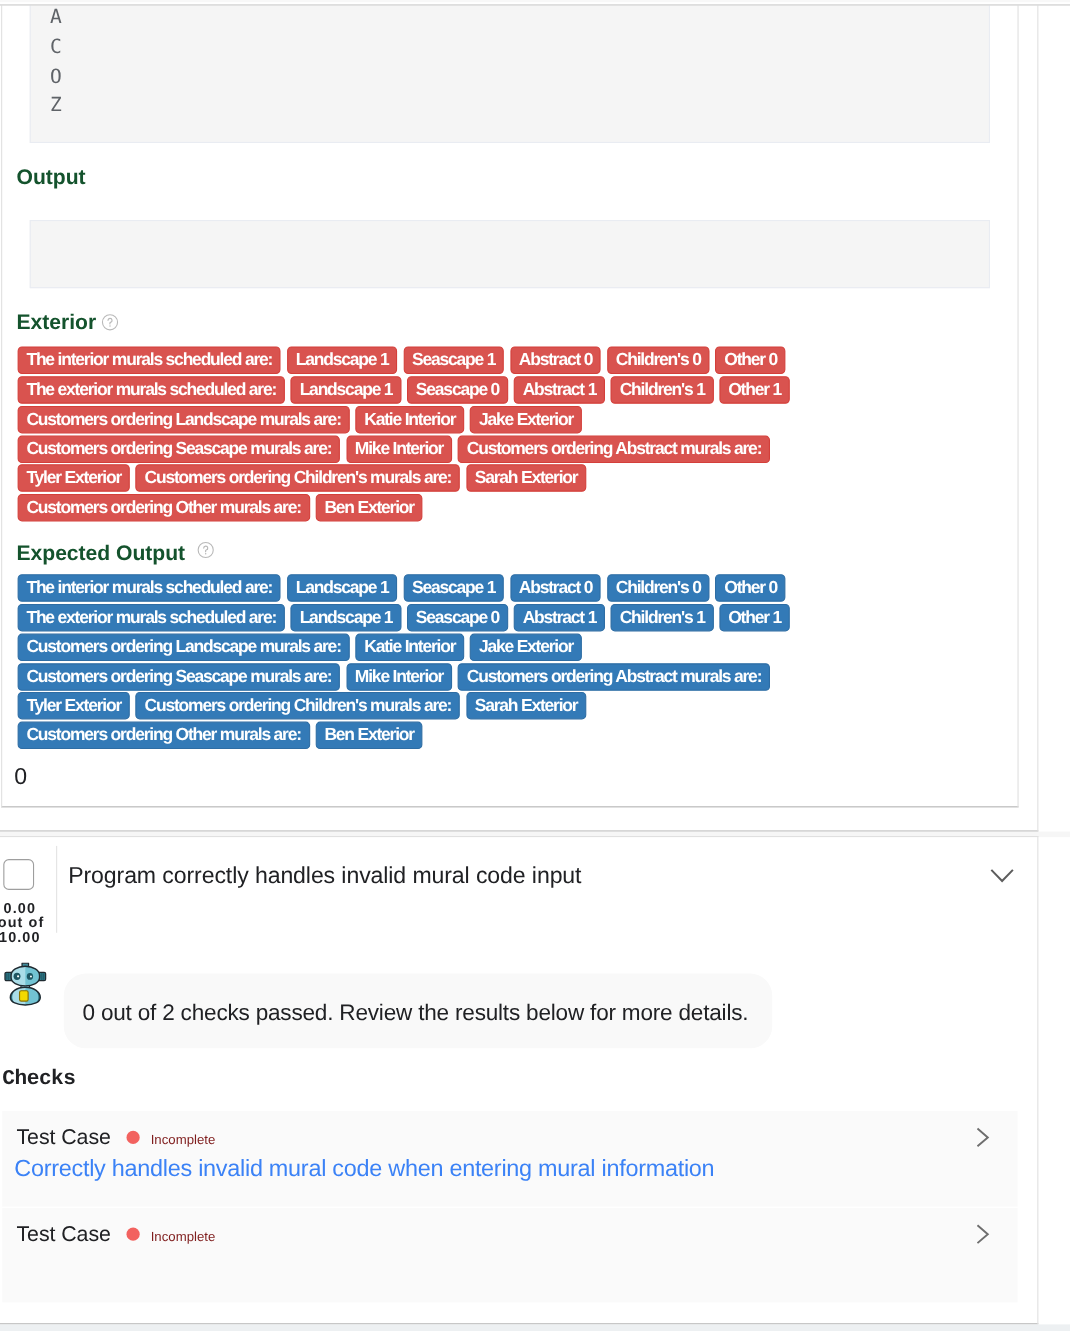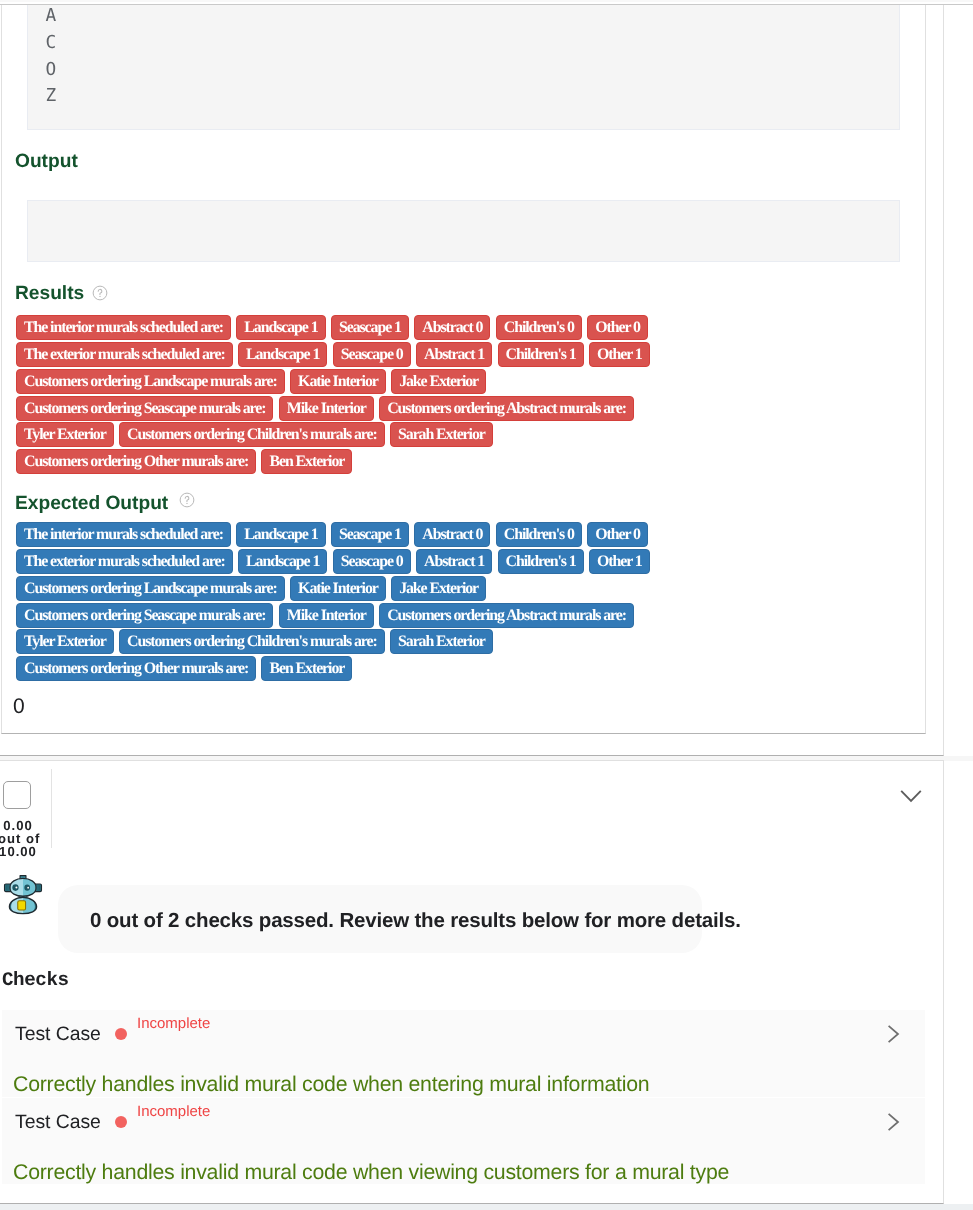--- a/index.html
+++ b/index.html
@@ -27,38 +27,38 @@
   .sec-label{position:absolute;font-size:19.2px;font-weight:700;color:#14532d;line-height:22px;letter-spacing:-0.02px;}
 
   .io-box{position:absolute;background:#f5f5f5;border:1px solid #e9ecf2;box-sizing:border-box;}
 
   .mono-line{position:absolute;font-family:"DejaVu Sans Mono",monospace;font-size:17.8px;color:#5f6368;line-height:26.8px;}
 
   
   .chipwrap{position:absolute;}
   .chiprow{display:block;white-space:nowrap;height:26.85px;}
   .chip{display:inline-block;border-radius:4px;
-        font-family:Liberation Serif, serif;font-weight:700;font-size:15.9px;letter-spacing:-1.09px;
+        font-family:Liberation Sans, sans-serif;font-weight:700;font-size:15.9px;letter-spacing:-1.09px;
         color:#fff;padding:0 7px 0 7px;line-height:24.6px;box-sizing:border-box;height:25px;
         white-space:pre;margin-right:5.4px;vertical-align:top;text-align:right;}
   .chip.red{background:#d9534f;border:1px solid #d43f3a;}
   .chip.blue{background:#337ab7;border:1px solid #2e6da4;}
 
   .help-icon{position:absolute;}
 
   .robot{position:absolute;}
   .msgbox{position:absolute;background:#f9f9f9;border-radius:20px;box-sizing:border-box;}
   .msgtext{position:absolute;font-size:20.5px;letter-spacing:-0.18px;color:#202124;line-height:24px;}
 
   .chk-row{position:absolute;background:#fafafa;box-sizing:border-box;}
   .divider{position:absolute;background:#ececec;height:1px;}
   .chk-title{position:absolute;left:13px;top:12px;font-size:19.4px;font-weight:400;line-height:24px;color:#202124;letter-spacing:-0.05px;}
   .chk-dot{position:absolute;left:113px;top:18px;width:12px;height:12px;border-radius:50%;background:#f2625f;}
-  .chk-status{position:absolute;left:135px;top:4px;font-size:15px;line-height:20px;color:#ef4444;}
-  .chk-desc{position:absolute;left:11px;top:62px;font-size:21.3px;line-height:24px;color:#4d7c0f;letter-spacing:-0.25px;}
+  .chk-status{position:absolute;left:135px;top:16px;font-size:12px;line-height:20px;color:#7f1d1d;}
+  .chk-desc{position:absolute;left:11px;top:40px;font-size:21.3px;line-height:24px;color:#3b82f6;letter-spacing:-0.25px;}
   .chk-chev{position:absolute;left:878px;top:12px;}
 </style>
 </head>
 <body>
 
 <div class="page">
 
   <div class="topbar"></div>
 
   <div class="qcard" style="top:-900px;height:1656px;">
@@ -68,21 +68,21 @@
 
   <div class="io-box" style="left:27px;top:-60px;width:873px;height:190px;"></div>
   <div class="mono-line" style="left:45.5px;top:3px;">A</div>
   <div class="mono-line" style="left:45.5px;top:29.8px;">C</div>
   <div class="mono-line" style="left:45.5px;top:56.6px;">O</div>
   <div class="mono-line" style="left:45.5px;top:83.4px;">Z</div>
 
   <div class="sec-label" style="left:15px;top:151px;">Output</div>
   <div class="io-box" style="left:27px;top:200px;width:873px;height:62px;"></div>
 
-  <div class="sec-label" style="left:15px;top:283px;">Results</div>
+  <div class="sec-label" style="left:15px;top:283px;">Exterior</div>
   <svg class="help-icon" style="left:92px;top:285px;" width="16" height="16" viewBox="0 0 24 24">
     <circle cx="12" cy="12" r="10.3" fill="none" stroke="#b9b9b9" stroke-width="1.5"></circle>
     <path d="M9.3 9.35a2.75 2.75 0 1 1 3.35 2.7c-.55.15-.75.55-.75 1.05v1.15" fill="none" stroke="#b9b9b9" stroke-width="1.6" stroke-linecap="round" stroke-linejoin="round"></path>
     <circle cx="12" cy="17.1" r="1.0" fill="#b9b9b9"></circle>
   </svg>
   <div class="chipwrap" style="left:16px;top:315px;">
       <div class="chiprow"><span class="chip red">The interior murals scheduled are:</span><span class="chip red">Landscape 1</span><span class="chip red">Seascape 1</span><span class="chip red">Abstract 0</span><span class="chip red">Children's 0</span><span class="chip red">Other 0</span></div>
       <div class="chiprow"><span class="chip red">The exterior murals scheduled are:</span><span class="chip red">Landscape 1</span><span class="chip red">Seascape 0</span><span class="chip red">Abstract 1</span><span class="chip red">Children's 1</span><span class="chip red">Other 1</span></div>
       <div class="chiprow"><span class="chip red">Customers ordering Landscape murals are:</span><span class="chip red">Katie Interior</span><span class="chip red">Jake Exterior</span></div>
       <div class="chiprow"><span class="chip red">Customers ordering Seascape murals are:</span><span class="chip red">Mike Interior</span><span class="chip red">Customers ordering Abstract murals are:</span></div>
@@ -114,20 +114,21 @@
   <div style="position:absolute;left:0;top:1204px;width:973px;height:6px;background:#edf0f2;"></div>
 
   <div style="position:absolute;left:3px;top:781px;width:28px;height:28px;border:1.9px solid #9e9e9e;border-radius:5px;background:#fff;box-sizing:border-box;"></div>
   <div style="position:absolute;left:-3px;top:820px;width:41px;text-align:center;font-size:13.1px;font-weight:700;line-height:12.85px;color:#202124;letter-spacing:1.0px;text-indent:1.0px;white-space:nowrap;">
     <div>0.00</div>
     <div>out of</div>
     <div>10.00</div>
   </div>
   <div style="position:absolute;left:51px;top:769px;width:1px;height:79px;background:#e3e3e3;"></div>
 
+  <div style="position:absolute;left:62px;top:784px;font-size:21px;letter-spacing:-0.1px;line-height:26px;color:#202124;">Program correctly handles invalid mural code input</div>
 
   <svg style="position:absolute;left:897px;top:781px;" width="28" height="28" viewBox="0 0 24 24">
     <path d="M3.6 8.4l8.4 8.6 8.4-8.6" fill="none" stroke="#5d5d5d" stroke-width="1.6" stroke-linecap="butt" stroke-linejoin="miter"></path>
   </svg>
 
   <svg class="robot" style="left:2.8px;top:874.5px;" width="40" height="40" viewBox="0 0 42 42">
 
     <path d="M8.0 9.4 h-5.0a1.4 1.4 0 0 0-1.4 1.4 v5.2 a1.4 1.4 0 0 0 1.4 1.4 h5.0z" fill="#2e7988" stroke="#1f2a30" stroke-width="1.2" stroke-linejoin="round"></path>
     <path d="M34.0 9.4 h5.0a1.4 1.4 0 0 1 1.4 1.4 v5.2 a1.4 1.4 0 0 1-1.4 1.4 h-5.0z" fill="#2e7988" stroke="#1f2a30" stroke-width="1.2" stroke-linejoin="round"></path>
     <path d="M3.4 10.4 v6.1 M5.2 10.1 v6.7" stroke="#1c505c" stroke-width="0.8"></path>
@@ -150,37 +151,36 @@
     <path d="M21 3.6 c7.5 0 13.6 3.9 13.6 8.7 v2.0 c0 4.8-6.1 8.0-13.6 8.0z" fill="#72c3d3"></path>
     <path d="M21 3.6 c7.5 0 13.6 3.9 13.6 8.7 v2.0 c0 4.8-6.1 8.0-13.6 8.0 c-7.5 0-13.6-3.2-13.6-8.0 v-2.0 c0-4.8 6.1-8.7 13.6-8.7z" fill="none" stroke="#1f2a30" stroke-width="1.35" stroke-linejoin="round"></path>
 
     <ellipse cx="13.1" cy="13.2" rx="3.3" ry="3.5" fill="#1d5662"></ellipse>
     <ellipse cx="25.4" cy="13.3" rx="3.0" ry="3.2" fill="#1d5662"></ellipse>
     <circle cx="14.1" cy="13.2" r="1.05" fill="#ffffff"></circle>
     <circle cx="26.4" cy="13.3" r="0.95" fill="#ffffff"></circle>
   </svg>
 
   <div class="msgbox" style="left:58px;top:885px;width:644px;height:68px;"></div>
-  <div class="msgtext" style="left:90px;top:909px;font-weight:bold;">0 out of 2 checks passed. Review the results below for more details.</div>
+  <div class="msgtext" style="left:75px;top:909px;">0 out of 2 checks passed. Review the results below for more details.</div>
 
   <div style="position:absolute;left:2px;top:969px;font-size:19.2px;font-weight:700;line-height:22px;color:#202124;letter-spacing:-0.4px;font-family:Liberation Mono, monospace;">Checks</div>
 
   <div class="chk-row" style="left:2px;top:1010px;width:923px;height:87px;">
     <span class="chk-title">Test Case</span>
     <span class="chk-dot"></span>
     <span class="chk-status">Incomplete</span>
     <div class="chk-desc">Correctly handles invalid mural code when entering mural information</div>
     <svg class="chk-chev" width="24" height="24" viewBox="0 0 24 24">
       <path d="M8.6 3.9l9.4 8.1-9.4 8.1" fill="none" stroke="#6e6e6e" stroke-width="1.75" stroke-linecap="butt" stroke-linejoin="miter"></path>
     </svg>
   </div>
   <div class="chk-row" style="left:2px;top:1098px;width:923px;height:86px;">
     <span class="chk-title">Test Case</span>
     <span class="chk-dot"></span>
     <span class="chk-status">Incomplete</span>
-    <div class="chk-desc">Correctly handles invalid mural code when viewing customers for a mural type</div>
     <svg class="chk-chev" width="24" height="24" viewBox="0 0 24 24">
       <path d="M8.6 3.9l9.4 8.1-9.4 8.1" fill="none" stroke="#6e6e6e" stroke-width="1.75" stroke-linecap="butt" stroke-linejoin="miter"></path>
     </svg>
   </div>
   <div class="divider" style="left:2px;top:1097px;width:923px;background:#ffffff;"></div>
 
 </div>
 
 </body></html>

